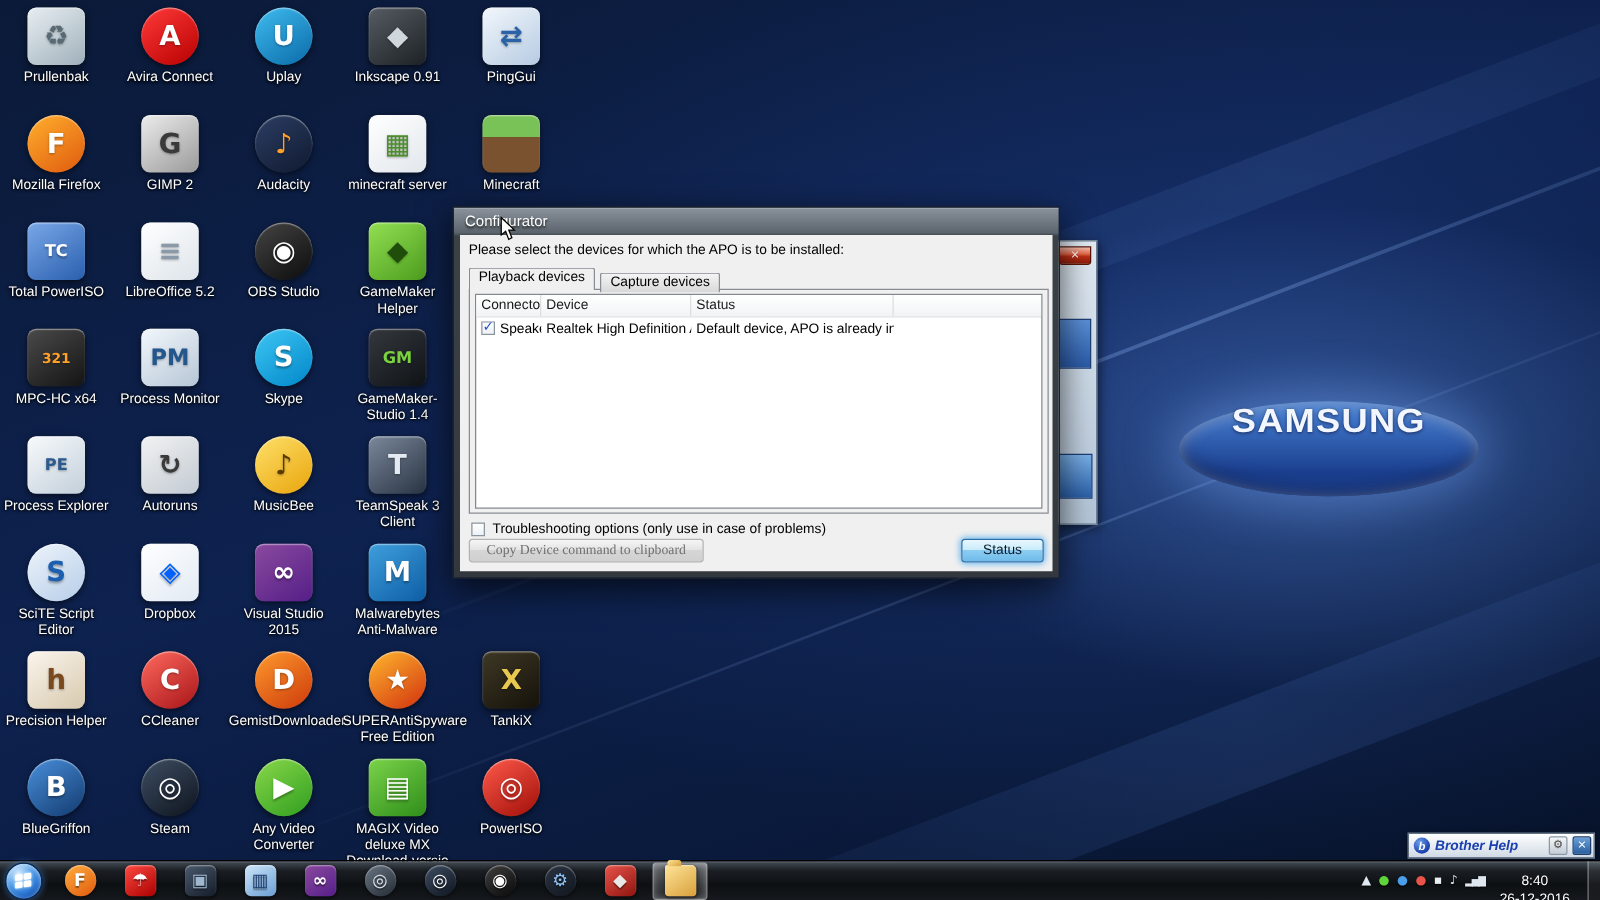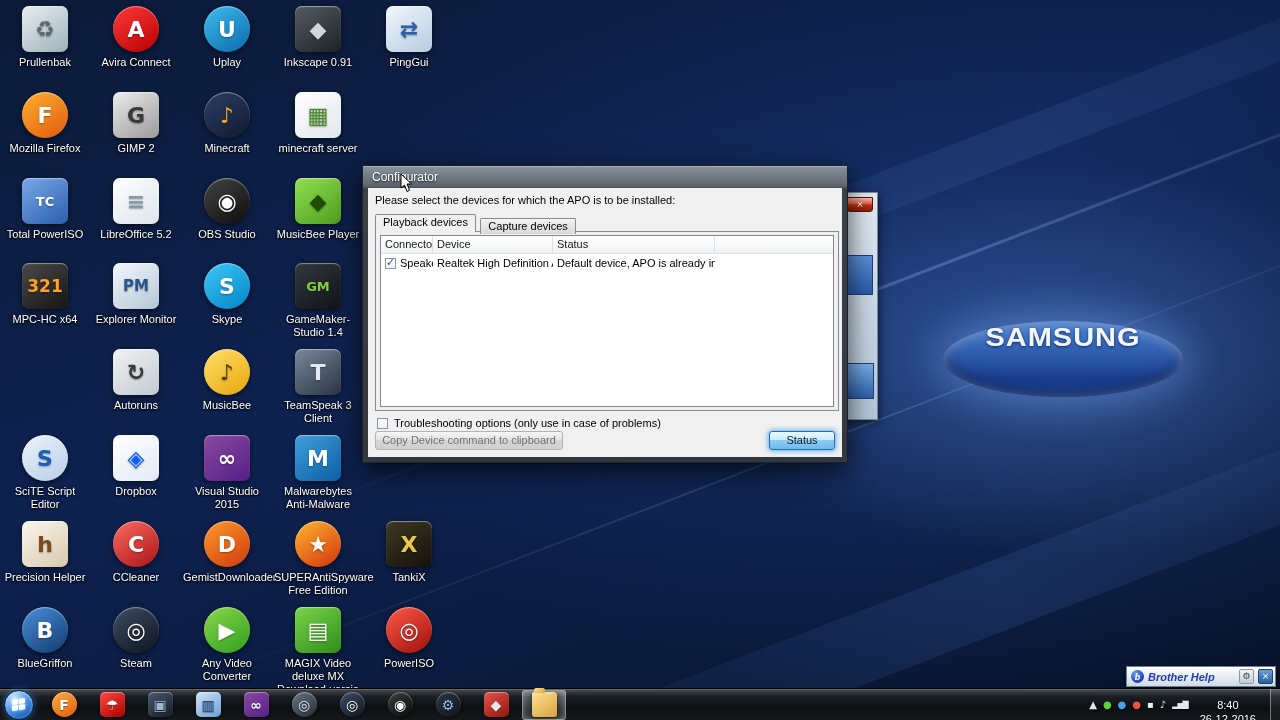--- a/index.html
+++ b/index.html
@@ -80,21 +80,21 @@
   .cell { padding: 0 4px; overflow: hidden; white-space: nowrap; }
   .cb { width: 11px; height: 11px; border: 1px solid #8a95a0; background: linear-gradient(#fff, #eef2f6);
     display: inline-block; position: relative; margin-right: 4px; vertical-align: -2px; }
   .cb.checked::after { content: "✓"; position: absolute; left: 0; top: -3px; font-size: 11px;
     color: #2456c8; font-weight: bold; font-family: "DejaVu Sans", sans-serif; }
   .dlg-trouble { position: absolute; left: 9px; top: 229px; font-size: 11px; display: flex;
     gap: 2px; align-items: center; color: #000; }
   .btn { position: absolute; bottom: 7px; height: 19px; font-size: 11px; text-align: center;
     line-height: 17px; border-radius: 3px; cursor: default; }
   .btn-copy { left: 7px; width: 188px; border: 1px solid #b4b4b4; color: #707070;
-    background: linear-gradient(#f6f6f6, #e4e4e4 45%, #d6d6d6 46%, #d0d0d0); }
+    background: linear-gradient(#f6f6f6, #e4e4e4 45%, #d6d6d6 46%, #d0d0d0); font-family: Liberation Serif, serif; }
   .btn-close { right: 7px; width: 66px; border: 1px solid #2a6da8; color: #081828;
     background: linear-gradient(#e9f7fe, #c9ecfb 45%, #8ecef2 46%, #6fbbea);
     box-shadow: 0 0 5px 1px rgba(70,170,240,.85); }
 
   
   .brother { position: absolute; left: 1126px; top: 666px; width: 150px; height: 21px; z-index: 25;
     background: linear-gradient(#ffffff, #d0dae4); border: 1px solid #6e7e90;
     display: flex; align-items: center; gap: 4px; padding: 0 2px 0 4px;
     box-shadow: 0 2px 6px rgba(0,0,0,.55); }
   .brother-logo { width: 13px; height: 13px; border-radius: 50%; flex: 0 0 13px;
@@ -170,23 +170,29 @@
       <div class="dlabel">Mozilla Firefox</div>
     </div>
     <div class="desk-icon" style="left: 1px; top: 178px;">
       <div class="tile square" style="background: linear-gradient(145deg, rgb(122, 168, 232), rgb(42, 95, 174));">
         <span class="glyph" style="color: rgb(255, 255, 255); font-size: 13px;">TC</span>
       </div>
       <div class="dlabel">Total PowerISO</div>
     </div>
     <div class="desk-icon" style="left: 1px; top: 263px;">
       <div class="tile square" style="background: linear-gradient(145deg, rgb(74, 74, 74), rgb(20, 20, 20));">
-        <span class="glyph" style="color: rgb(255, 160, 40); font-size: 17px;">321</span>
+        <span class="glyph" style="color: rgb(255, 160, 40); font-size: 11px;">321</span>
       </div>
       <div class="dlabel">MPC-HC x64</div>
+    </div>
+    <div class="desk-icon" style="left: 1px; top: 349px;">
+      <div class="tile square" style="background: linear-gradient(145deg, rgb(248, 250, 252), rgb(194, 207, 218));">
+        <span class="glyph" style="color: rgb(42, 90, 142); font-size: 13px;">PE</span>
+      </div>
+      <div class="dlabel">Process Explorer</div>
     </div>
     <div class="desk-icon" style="left: 1px; top: 435px;">
       <div class="tile circle" style="background: linear-gradient(145deg, rgb(238, 244, 251), rgb(182, 205, 232));">
         <span class="glyph" style="color: rgb(27, 95, 176); font-size: 22px;">S</span>
       </div>
       <div class="dlabel">SciTE Script Editor</div>
     </div>
     <div class="desk-icon" style="left: 1px; top: 521px;">
       <div class="tile square" style="background: linear-gradient(145deg, rgb(250, 245, 236), rgb(216, 201, 174));">
         <span class="glyph" style="color: rgb(122, 74, 30); font-size: 22px;">h</span>
@@ -212,23 +218,23 @@
       <div class="dlabel">GIMP 2</div>
     </div>
     <div class="desk-icon" style="left: 92px; top: 178px;">
       <div class="tile square" style="background: linear-gradient(145deg, rgb(255, 255, 255), rgb(221, 228, 234));">
         <span class="glyph" style="color: rgb(138, 154, 168); font-size: 22px;">≡</span>
       </div>
       <div class="dlabel">LibreOffice 5.2</div>
     </div>
     <div class="desk-icon" style="left: 92px; top: 263px;">
       <div class="tile square" style="background: linear-gradient(145deg, rgb(242, 247, 252), rgb(182, 198, 214));">
-        <span class="glyph" style="color: rgb(36, 86, 142); font-size: 15px;">PM</span>
-      </div>
-      <div class="dlabel">Explorer Monitor</div>
+        <span class="glyph" style="color: rgb(36, 86, 142); font-size: 18px;">PM</span>
+      </div>
+      <div class="dlabel">Process Monitor</div>
     </div>
     <div class="desk-icon" style="left: 92px; top: 349px;">
       <div class="tile square" style="background: linear-gradient(145deg, rgb(242, 242, 242), rgb(194, 202, 210));">
         <span class="glyph" style="color: rgb(58, 58, 58); font-size: 22px;">↻</span>
       </div>
       <div class="dlabel">Autoruns</div>
     </div>
     <div class="desk-icon" style="left: 92px; top: 435px;">
       <div class="tile square" style="background: linear-gradient(145deg, rgb(255, 255, 255), rgb(226, 234, 244));">
         <span class="glyph" style="color: rgb(0, 97, 254); font-size: 22px;">◈</span>
@@ -250,21 +256,21 @@
     <div class="desk-icon" style="left: 183px; top: 6px;">
       <div class="tile circle" style="background: linear-gradient(145deg, rgb(63, 188, 240), rgb(10, 106, 168));">
         <span class="glyph" style="color: rgb(255, 255, 255); font-size: 22px;">U</span>
       </div>
       <div class="dlabel">Uplay</div>
     </div>
     <div class="desk-icon" style="left: 183px; top: 92px;">
       <div class="tile circle" style="background: linear-gradient(145deg, rgb(44, 62, 100), rgb(16, 26, 48));">
         <span class="glyph" style="color: rgb(255, 160, 40); font-size: 22px;">♪</span>
       </div>
-      <div class="dlabel">Minecraft</div>
+      <div class="dlabel">Audacity</div>
     </div>
     <div class="desk-icon" style="left: 183px; top: 178px;">
       <div class="tile circle" style="background: linear-gradient(145deg, rgb(68, 68, 68), rgb(12, 12, 12));">
         <span class="glyph" style="color: rgb(255, 255, 255); font-size: 22px;">◉</span>
       </div>
       <div class="dlabel">OBS Studio</div>
     </div>
     <div class="desk-icon" style="left: 183px; top: 263px;">
       <div class="tile circle" style="background: linear-gradient(145deg, rgb(63, 198, 244), rgb(0, 135, 201));">
         <span class="glyph" style="color: rgb(255, 255, 255); font-size: 22px;">S</span>
@@ -304,21 +310,21 @@
     <div class="desk-icon" style="left: 274px; top: 92px;">
       <div class="tile square" style="background: linear-gradient(145deg, rgb(255, 255, 255), rgb(226, 231, 236));">
         <span class="glyph" style="color: rgb(74, 143, 42); font-size: 22px;">▦</span>
       </div>
       <div class="dlabel">minecraft server</div>
     </div>
     <div class="desk-icon" style="left: 274px; top: 178px;">
       <div class="tile square" style="background: linear-gradient(145deg, rgb(146, 223, 82), rgb(78, 158, 31));">
         <span class="glyph" style="color: rgb(31, 77, 10); font-size: 22px;">◆</span>
       </div>
-      <div class="dlabel">MusicBee Player</div>
+      <div class="dlabel">GameMaker Helper</div>
     </div>
     <div class="desk-icon" style="left: 274px; top: 263px;">
       <div class="tile square" style="background: linear-gradient(145deg, rgb(52, 56, 62), rgb(16, 19, 22));">
         <span class="glyph" style="color: rgb(122, 211, 62); font-size: 13px;">GM</span>
       </div>
       <div class="dlabel">GameMaker-Studio 1.4</div>
     </div>
     <div class="desk-icon" style="left: 274px; top: 349px;">
       <div class="tile square" style="background: linear-gradient(145deg, rgb(122, 136, 154), rgb(42, 52, 68));">
         <span class="glyph" style="color: rgb(228, 234, 242); font-size: 22px;">T</span>
@@ -341,20 +347,26 @@
       <div class="tile square" style="background: linear-gradient(145deg, rgb(122, 211, 74), rgb(47, 142, 26));">
         <span class="glyph" style="color: rgb(255, 255, 255); font-size: 22px;">▤</span>
       </div>
       <div class="dlabel">MAGIX Video deluxe MX Download-versie</div>
     </div>
     <div class="desk-icon" style="left: 365px; top: 6px;">
       <div class="tile square" style="background: linear-gradient(145deg, rgb(242, 247, 252), rgb(182, 203, 226));">
         <span class="glyph" style="color: rgb(42, 98, 168); font-size: 22px;">⇄</span>
       </div>
       <div class="dlabel">PingGui</div>
+    </div>
+    <div class="desk-icon" style="left: 365px; top: 92px;">
+      <div class="tile square" style="background: linear-gradient(rgb(121, 194, 87) 0%, rgb(121, 194, 87) 38%, rgb(122, 82, 48) 38%);">
+        <span class="glyph" style="color: rgb(255, 255, 255); font-size: 22px;"></span>
+      </div>
+      <div class="dlabel">Minecraft</div>
     </div>
     <div class="desk-icon" style="left: 365px; top: 521px;">
       <div class="tile square" style="background: linear-gradient(145deg, rgb(62, 56, 36), rgb(20, 17, 10));">
         <span class="glyph" style="color: rgb(232, 200, 78); font-size: 22px;">X</span>
       </div>
       <div class="dlabel">TankiX</div>
     </div>
     <div class="desk-icon" style="left: 365px; top: 607px;">
       <div class="tile circle" style="background: linear-gradient(145deg, rgb(255, 90, 74), rgb(160, 14, 8));">
         <span class="glyph" style="color: rgb(255, 255, 255); font-size: 22px;">◎</span>

